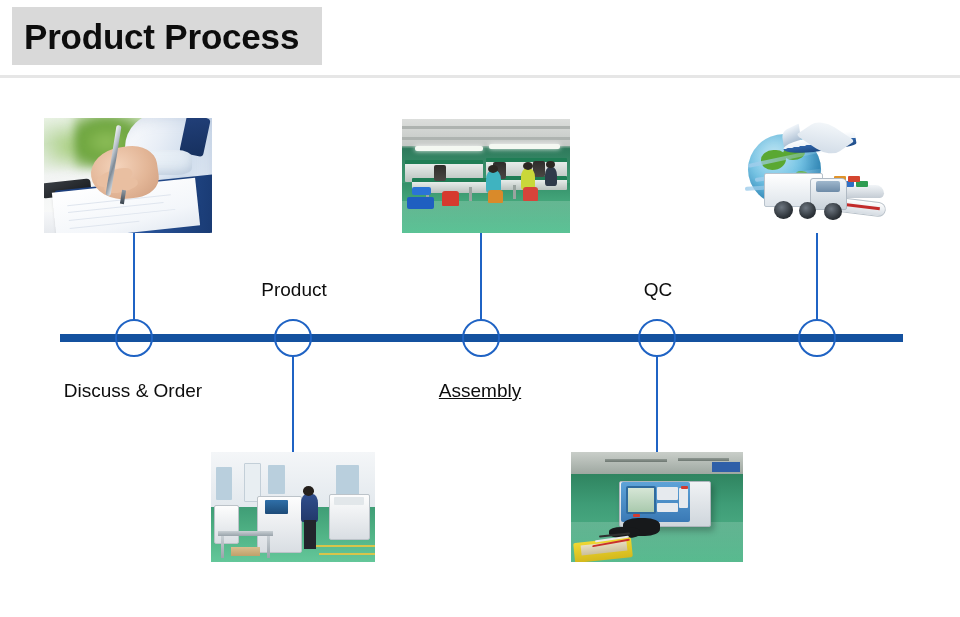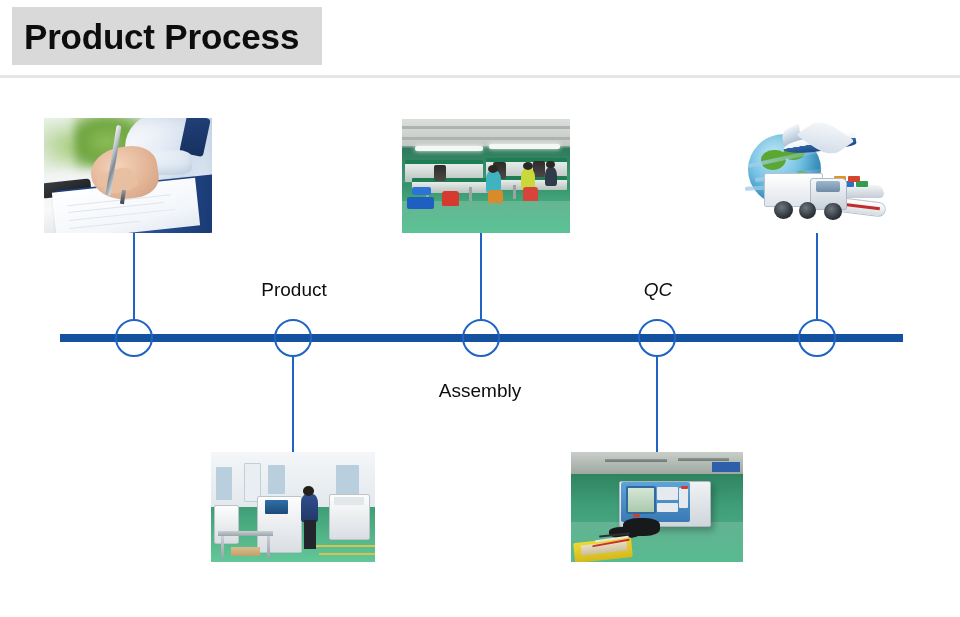--- a/index.html
+++ b/index.html
@@ -451,23 +451,24 @@
 
   <div class="timeline-bar"></div>
 
   <div class="node" style="left:134px; top:338px;"></div>
   <div class="node" style="left:293px; top:338px;"></div>
   <div class="node" style="left:481px; top:338px;"></div>
   <div class="node" style="left:657px; top:338px;"></div>
   <div class="node" style="left:817px; top:338px;"></div>
 
   <div class="label" style="left:294px; top:279px;">Product</div>
-  <div class="label" style="left:658px; top:279px;font-style:italic;">QC</div>
-
-  <div class="label" style="left:480px; top:380px;">Assembly</div>
+  <div class="label" style="left:658px; top:279px;">QC</div>
+
+  <div class="label" style="left:133px; top:380px;">Discuss &amp; Order</div>
+  <div class="label" style="left:480px; top:380px;text-decoration:underline;">Assembly</div>
 
   <div class="photo p-prod" style="left:211px; top:452px; width:164px; height:110px;">
     <div class="wall"></div>
     <div class="wallpanel" style="left:3%; top:14%; width:10%; height:30%;"></div>
     <div class="wallpanel" style="left:20%; top:10%; width:9%; height:34%; background:#e8eef2; border:1px solid #c3cfd8;"></div>
     <div class="wallpanel" style="left:35%; top:12%; width:10%; height:26%;"></div>
     <div class="wallpanel" style="left:76%; top:12%; width:14%; height:28%;"></div>
     <div class="floor2"></div>
     <div class="yellowline" style="left:60%; bottom:14%; width:40%;"></div>
     <div class="yellowline" style="left:66%; bottom:6%; width:34%;"></div>

